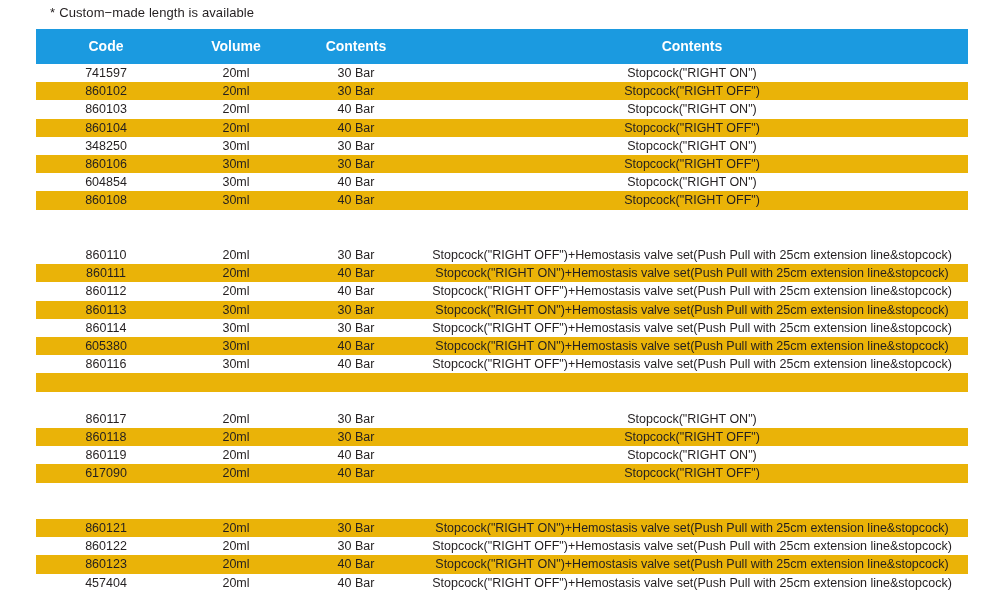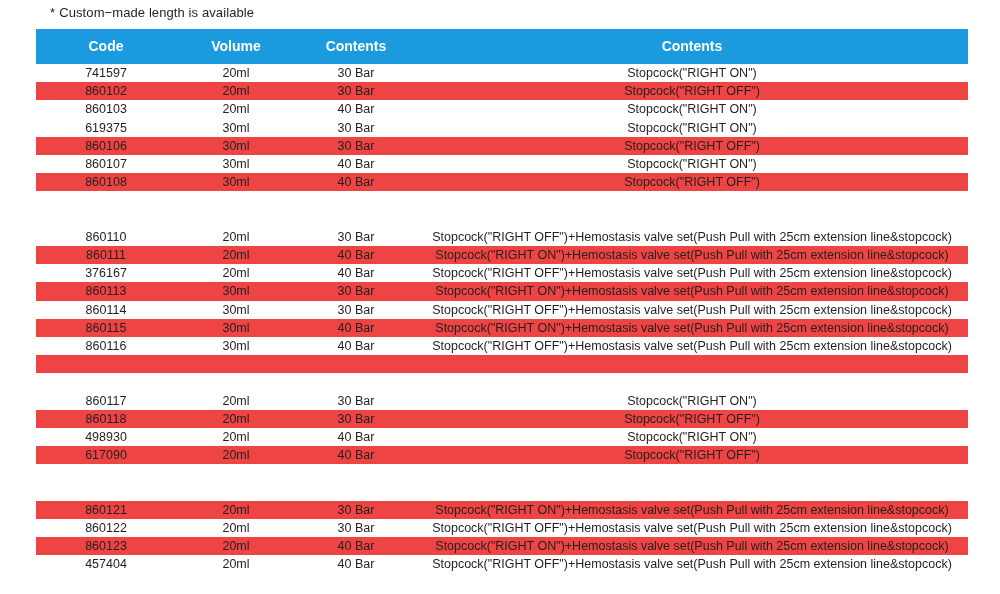--- a/index.html
+++ b/index.html
@@ -57,21 +57,21 @@
     font-size: 12.5px;
     height: 18.2px;
     line-height: 18.2px;
     padding: 0;
     vertical-align: middle;
     color: #231f20;
     white-space: nowrap;
     overflow: hidden;
   }
   tr.shaded td {
-    background: #ef4444;
+    background: #eab308;
   }
   tr.plain td {
     background: #ffffff;
   }
   td.c-code, td.c-volume, td.c-pressure {
     text-align: center;
   }
   td.c-contents {
     text-align: center;
   }
@@ -119,34 +119,40 @@
           <td class="c-volume">20ml</td>
           <td class="c-pressure">30 Bar</td>
           <td class="c-contents">Stopcock("RIGHT OFF")</td>
         </tr>
         <tr class="plain">
           <td class="c-code">860103</td>
           <td class="c-volume">20ml</td>
           <td class="c-pressure">40 Bar</td>
           <td class="c-contents">Stopcock("RIGHT ON")</td>
         </tr>
-        <tr class="plain">
-          <td class="c-code">619375</td>
+        <tr class="shaded">
+          <td class="c-code">860104</td>
+          <td class="c-volume">20ml</td>
+          <td class="c-pressure">40 Bar</td>
+          <td class="c-contents">Stopcock("RIGHT OFF")</td>
+        </tr>
+        <tr class="plain">
+          <td class="c-code">348250</td>
           <td class="c-volume">30ml</td>
           <td class="c-pressure">30 Bar</td>
           <td class="c-contents">Stopcock("RIGHT ON")</td>
         </tr>
         <tr class="shaded">
           <td class="c-code">860106</td>
           <td class="c-volume">30ml</td>
           <td class="c-pressure">30 Bar</td>
           <td class="c-contents">Stopcock("RIGHT OFF")</td>
         </tr>
         <tr class="plain">
-          <td class="c-code">860107</td>
+          <td class="c-code">604854</td>
           <td class="c-volume">30ml</td>
           <td class="c-pressure">40 Bar</td>
           <td class="c-contents">Stopcock("RIGHT ON")</td>
         </tr>
         <tr class="shaded">
           <td class="c-code">860108</td>
           <td class="c-volume">30ml</td>
           <td class="c-pressure">40 Bar</td>
           <td class="c-contents">Stopcock("RIGHT OFF")</td>
         </tr>
@@ -168,39 +174,39 @@
           <td class="c-pressure">30 Bar</td>
           <td class="c-contents">Stopcock("RIGHT OFF")+Hemostasis valve set(Push Pull with 25cm extension line&amp;stopcock)</td>
         </tr>
         <tr class="shaded">
           <td class="c-code">860111</td>
           <td class="c-volume">20ml</td>
           <td class="c-pressure">40 Bar</td>
           <td class="c-contents">Stopcock("RIGHT ON")+Hemostasis valve set(Push Pull with 25cm extension line&amp;stopcock)</td>
         </tr>
         <tr class="plain">
-          <td class="c-code">376167</td>
+          <td class="c-code">860112</td>
           <td class="c-volume">20ml</td>
           <td class="c-pressure">40 Bar</td>
           <td class="c-contents">Stopcock("RIGHT OFF")+Hemostasis valve set(Push Pull with 25cm extension line&amp;stopcock)</td>
         </tr>
         <tr class="shaded">
           <td class="c-code">860113</td>
           <td class="c-volume">30ml</td>
           <td class="c-pressure">30 Bar</td>
           <td class="c-contents">Stopcock("RIGHT ON")+Hemostasis valve set(Push Pull with 25cm extension line&amp;stopcock)</td>
         </tr>
         <tr class="plain">
           <td class="c-code">860114</td>
           <td class="c-volume">30ml</td>
           <td class="c-pressure">30 Bar</td>
           <td class="c-contents">Stopcock("RIGHT OFF")+Hemostasis valve set(Push Pull with 25cm extension line&amp;stopcock)</td>
         </tr>
         <tr class="shaded">
-          <td class="c-code">860115</td>
+          <td class="c-code">605380</td>
           <td class="c-volume">30ml</td>
           <td class="c-pressure">40 Bar</td>
           <td class="c-contents">Stopcock("RIGHT ON")+Hemostasis valve set(Push Pull with 25cm extension line&amp;stopcock)</td>
         </tr>
         <tr class="plain">
           <td class="c-code">860116</td>
           <td class="c-volume">30ml</td>
           <td class="c-pressure">40 Bar</td>
           <td class="c-contents">Stopcock("RIGHT OFF")+Hemostasis valve set(Push Pull with 25cm extension line&amp;stopcock)</td>
         </tr>
@@ -222,21 +228,21 @@
           <td class="c-pressure">30 Bar</td>
           <td class="c-contents">Stopcock("RIGHT ON")</td>
         </tr>
         <tr class="shaded">
           <td class="c-code">860118</td>
           <td class="c-volume">20ml</td>
           <td class="c-pressure">30 Bar</td>
           <td class="c-contents">Stopcock("RIGHT OFF")</td>
         </tr>
         <tr class="plain">
-          <td class="c-code">498930</td>
+          <td class="c-code">860119</td>
           <td class="c-volume">20ml</td>
           <td class="c-pressure">40 Bar</td>
           <td class="c-contents">Stopcock("RIGHT ON")</td>
         </tr>
         <tr class="shaded">
           <td class="c-code">617090</td>
           <td class="c-volume">20ml</td>
           <td class="c-pressure">40 Bar</td>
           <td class="c-contents">Stopcock("RIGHT OFF")</td>
         </tr>

